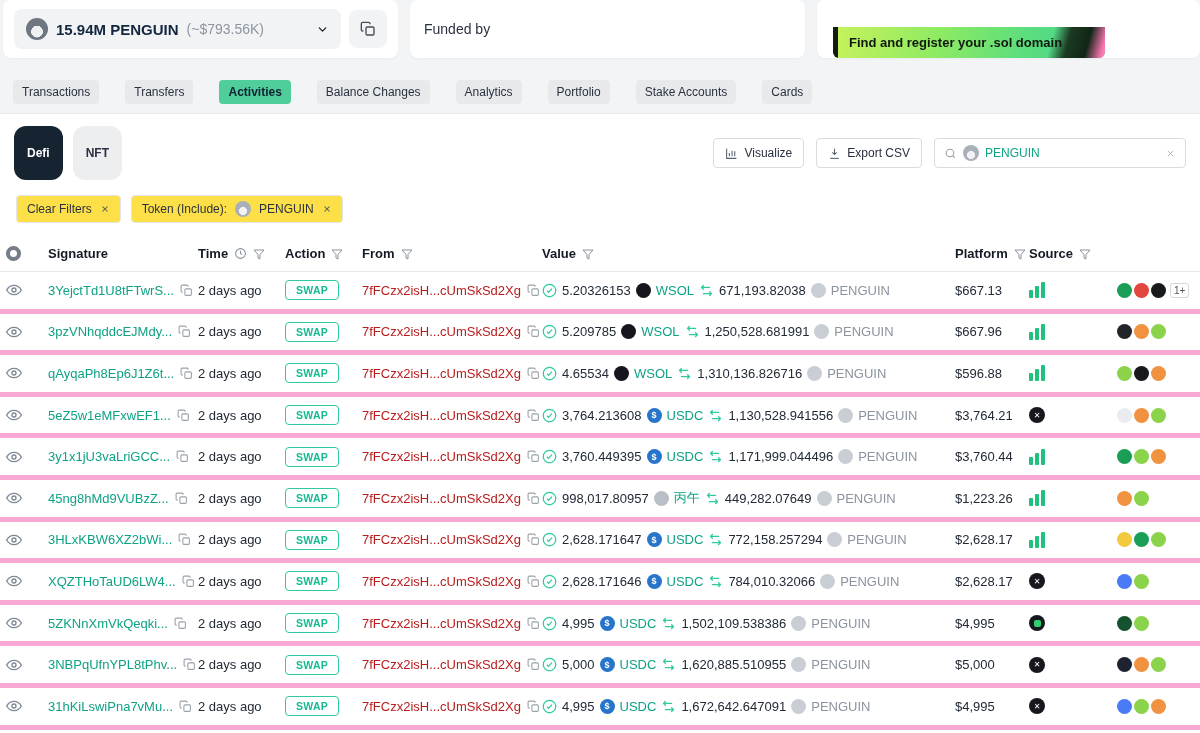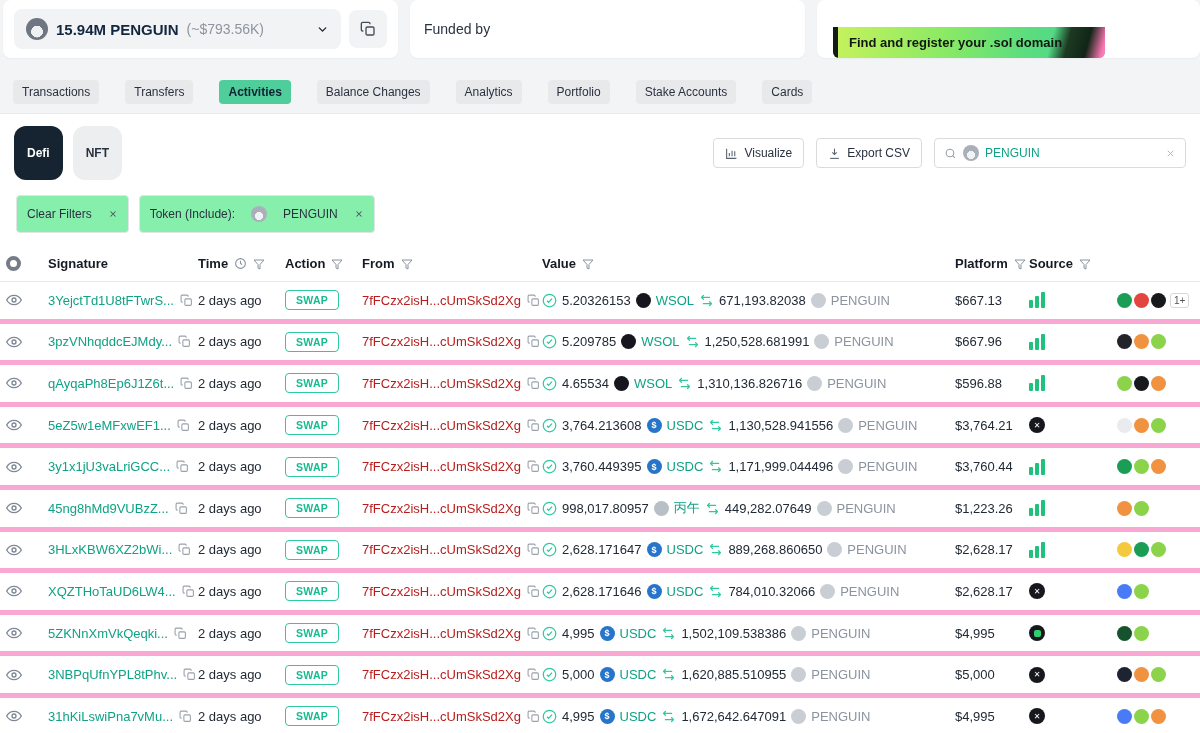--- a/index.html
+++ b/index.html
@@ -48,21 +48,21 @@
   .btn{display:flex;align-items:center;gap:6px;height:30px;padding:0 11px;background:#fff;border:1px solid #d9dcdf;border-radius:4px;font-size:12px;color:#2a3240;cursor:pointer}
   .search{display:flex;align-items:center;gap:6px;height:30px;width:252px;border:1px solid #d9dcdf;border-radius:4px;padding:0 9px;background:#fff;cursor:text}
   .search-text{font-size:12px;color:#0fa285}
   .search .clear{margin-left:auto;color:#aeb4bb;cursor:pointer;display:flex}
 
   .summary{display:flex;justify-content:space-between;align-items:center;padding:0 17px;margin-top:19px}
   .summary-left{display:flex;align-items:center;gap:6px;font-size:13px;color:#1d2530}
   .col-settings{display:flex;align-items:center;gap:3px;color:#6f7680;cursor:pointer}
 
   .filterbar{display:flex;gap:10px;padding:0 16px;margin-top:15px}
-  .chip{display:flex;align-items:center;gap:16px;background:#86efac;border:1px solid #e2e5e8;border-radius:4px;padding:0 10px;height:38px;font-size:12px;color:#2a3240;cursor:pointer}
+  .chip{display:flex;align-items:center;gap:8px;background:#fde047;border:1px solid #e2e5e8;border-radius:4px;padding:0 10px;height:28px;font-size:12px;color:#2a3240;cursor:pointer}
   .chip .x{color:#4b5563;display:flex;cursor:pointer}
 
   
   .table{margin-top:13px}
   .thead,.tr{display:grid;grid-template-columns:42px 150px 87px 77px 180px 413px 74px 88px auto;align-items:center}
   .thead{border-bottom:1px solid #e7e9eb;height:36px;font-weight:700;font-size:13px;color:#151b24}
   .th,.td{padding-left:6px;display:flex;align-items:center;gap:6px;min-width:0}
   .hic{display:flex}
   .eye-header{width:15px;height:15px;border:4px solid #767d88;border-radius:50%;display:inline-block;cursor:pointer}
   .tr{height:41.6px;border-bottom:5px solid #f9a8d4;font-size:13px;color:#222a35;background:#fff}
@@ -717,21 +717,21 @@
             </span>
             <span class="amt-num">2,628.171647</span>
             <span class="tok-icon sm usdc" style="background: rgb(39, 117, 202);"></span>
             <span class="tok-sym link">USDC</span>
             <span class="arrows">
               <svg width="15" height="15" viewBox="0 0 24 24" fill="none" stroke="#2ec9a0" stroke-width="2" stroke-linecap="round" stroke-linejoin="round">
                 <path d="M17 7H4m0 0l3-3M4 7l3 3"></path>
                 <path d="M7 17h13m0 0l-3-3m3 3l-3 3"></path>
               </svg>
             </span>
-            <span class="amt-num">889,268.860650</span>
+            <span class="amt-num">772,158.257294</span>
             <span class="tok-icon sm" style="background: rgb(201, 206, 212);"></span>
             <span class="tok-sym muted">PENGUIN</span>
           </div>
           <div class="td">
             <span>$2,628.17</span>
           </div>
           <div class="td">
             <span class="plat-bars">
               <i></i>
               <i></i>

